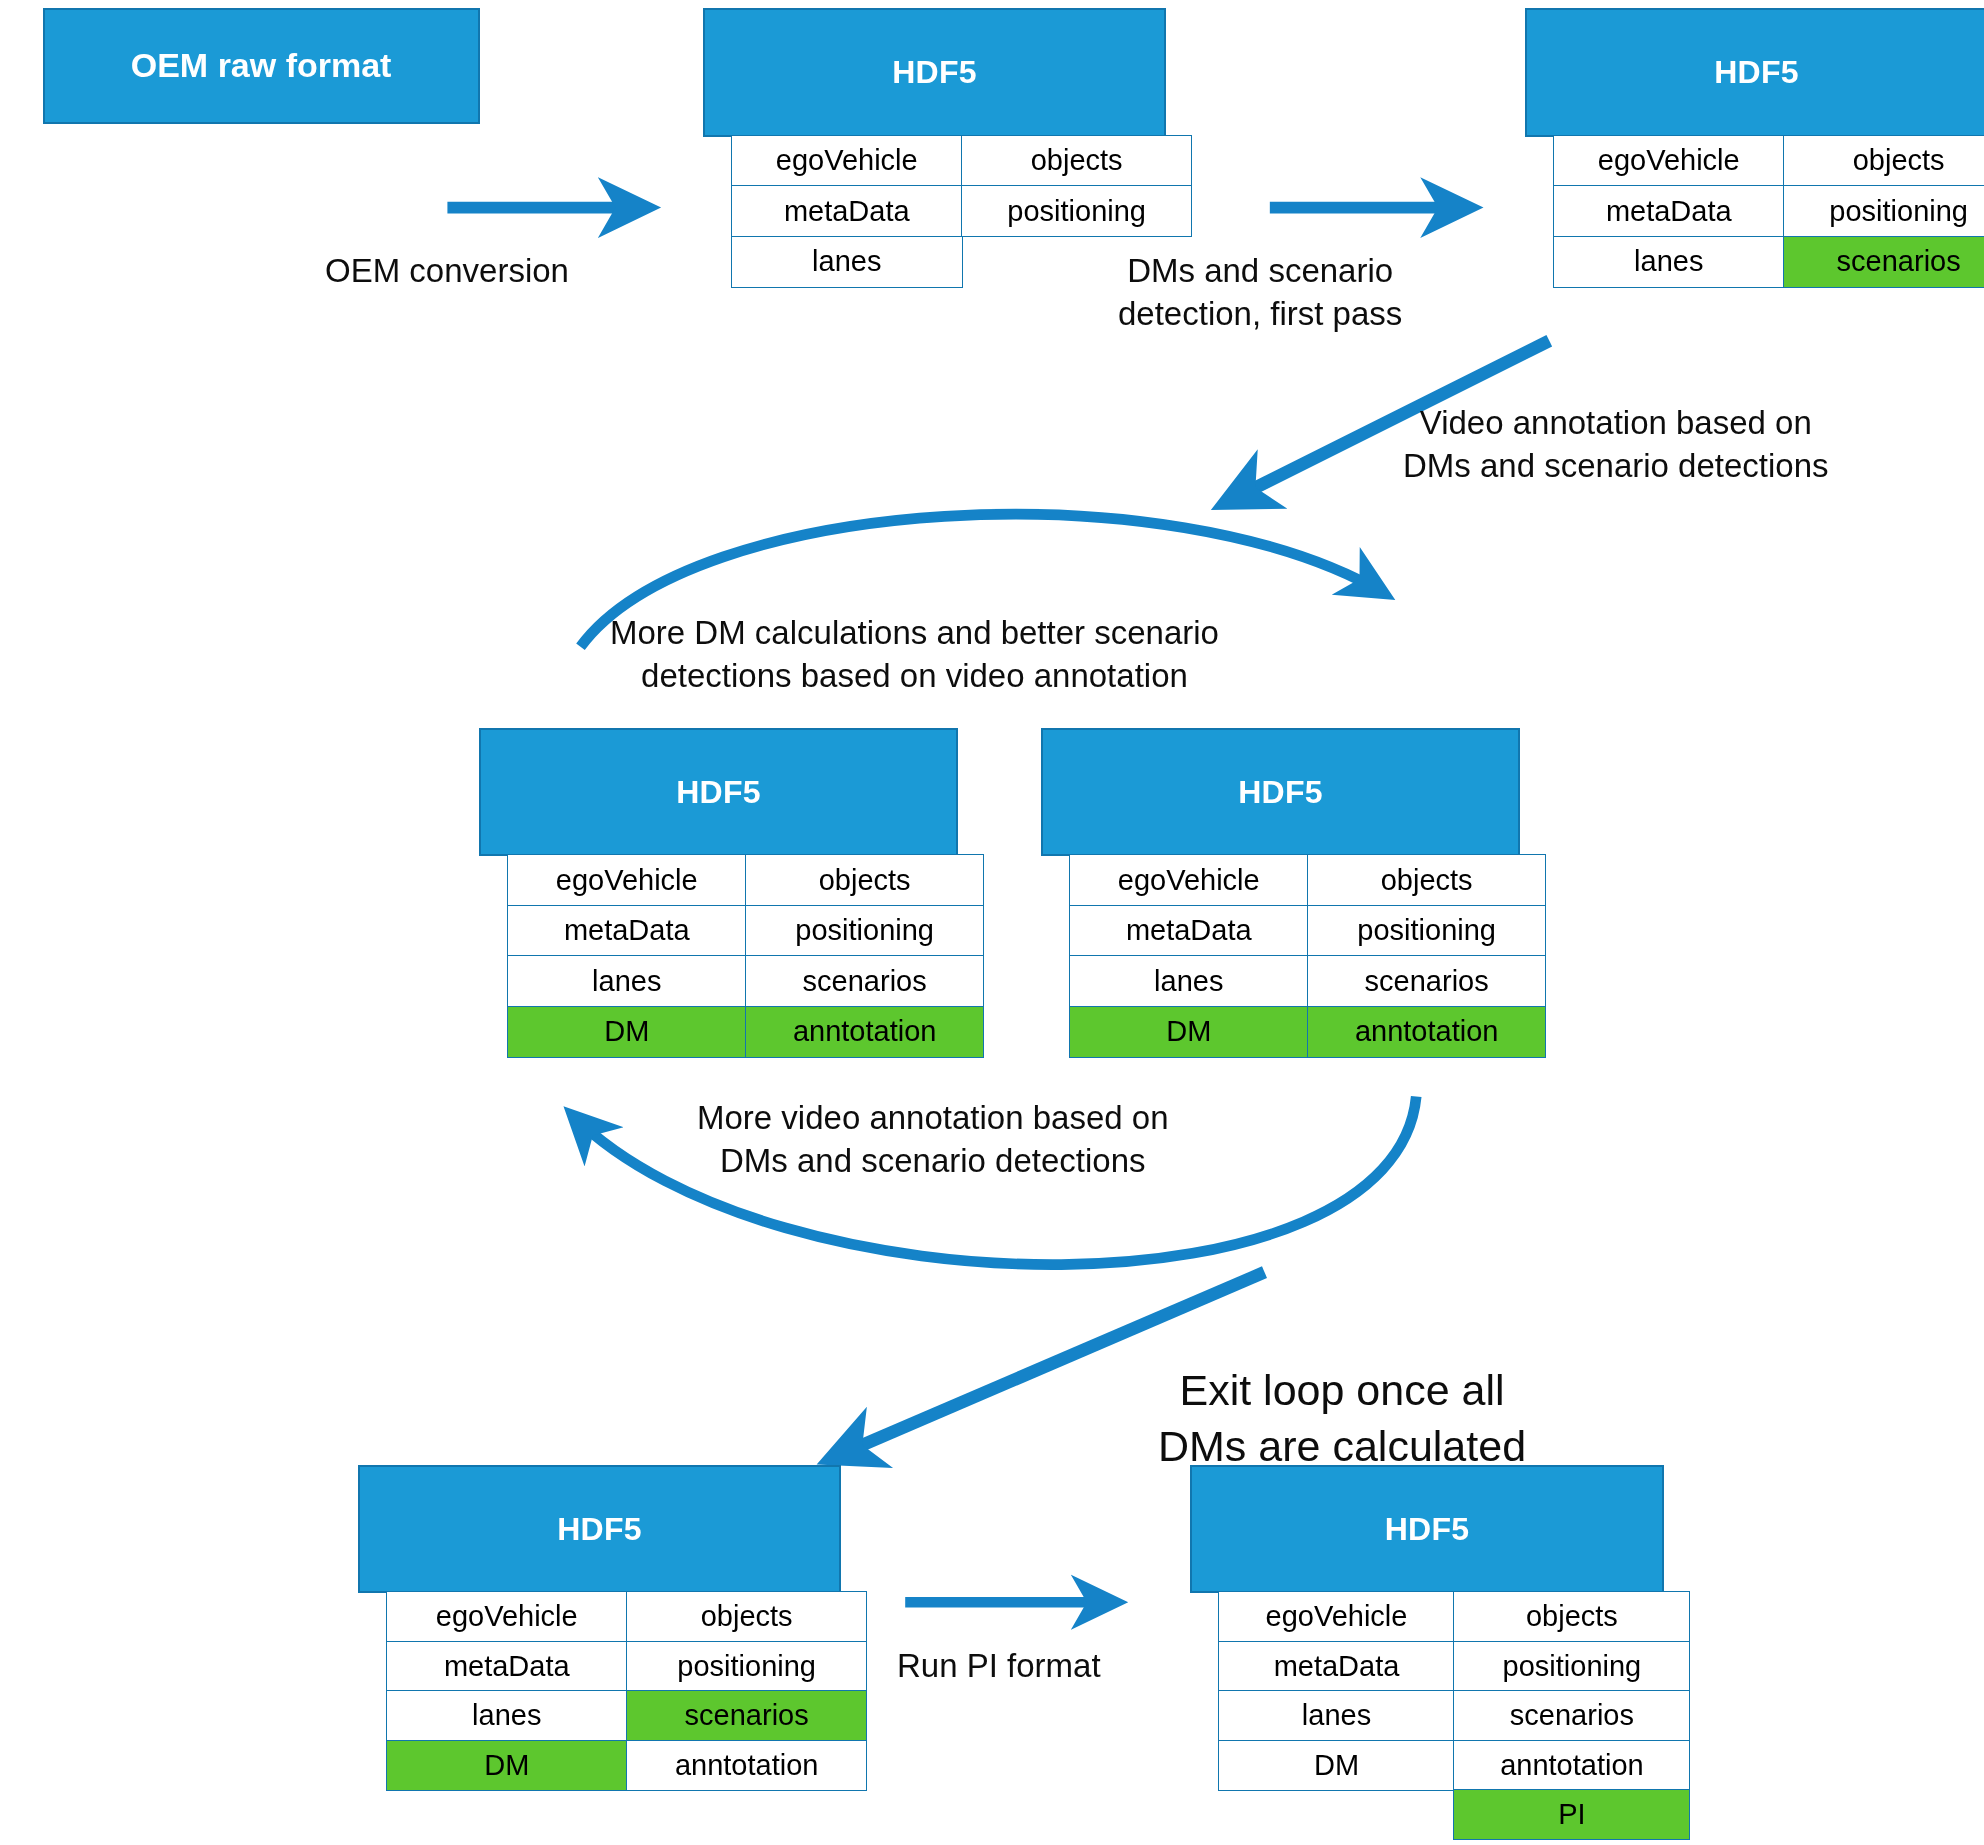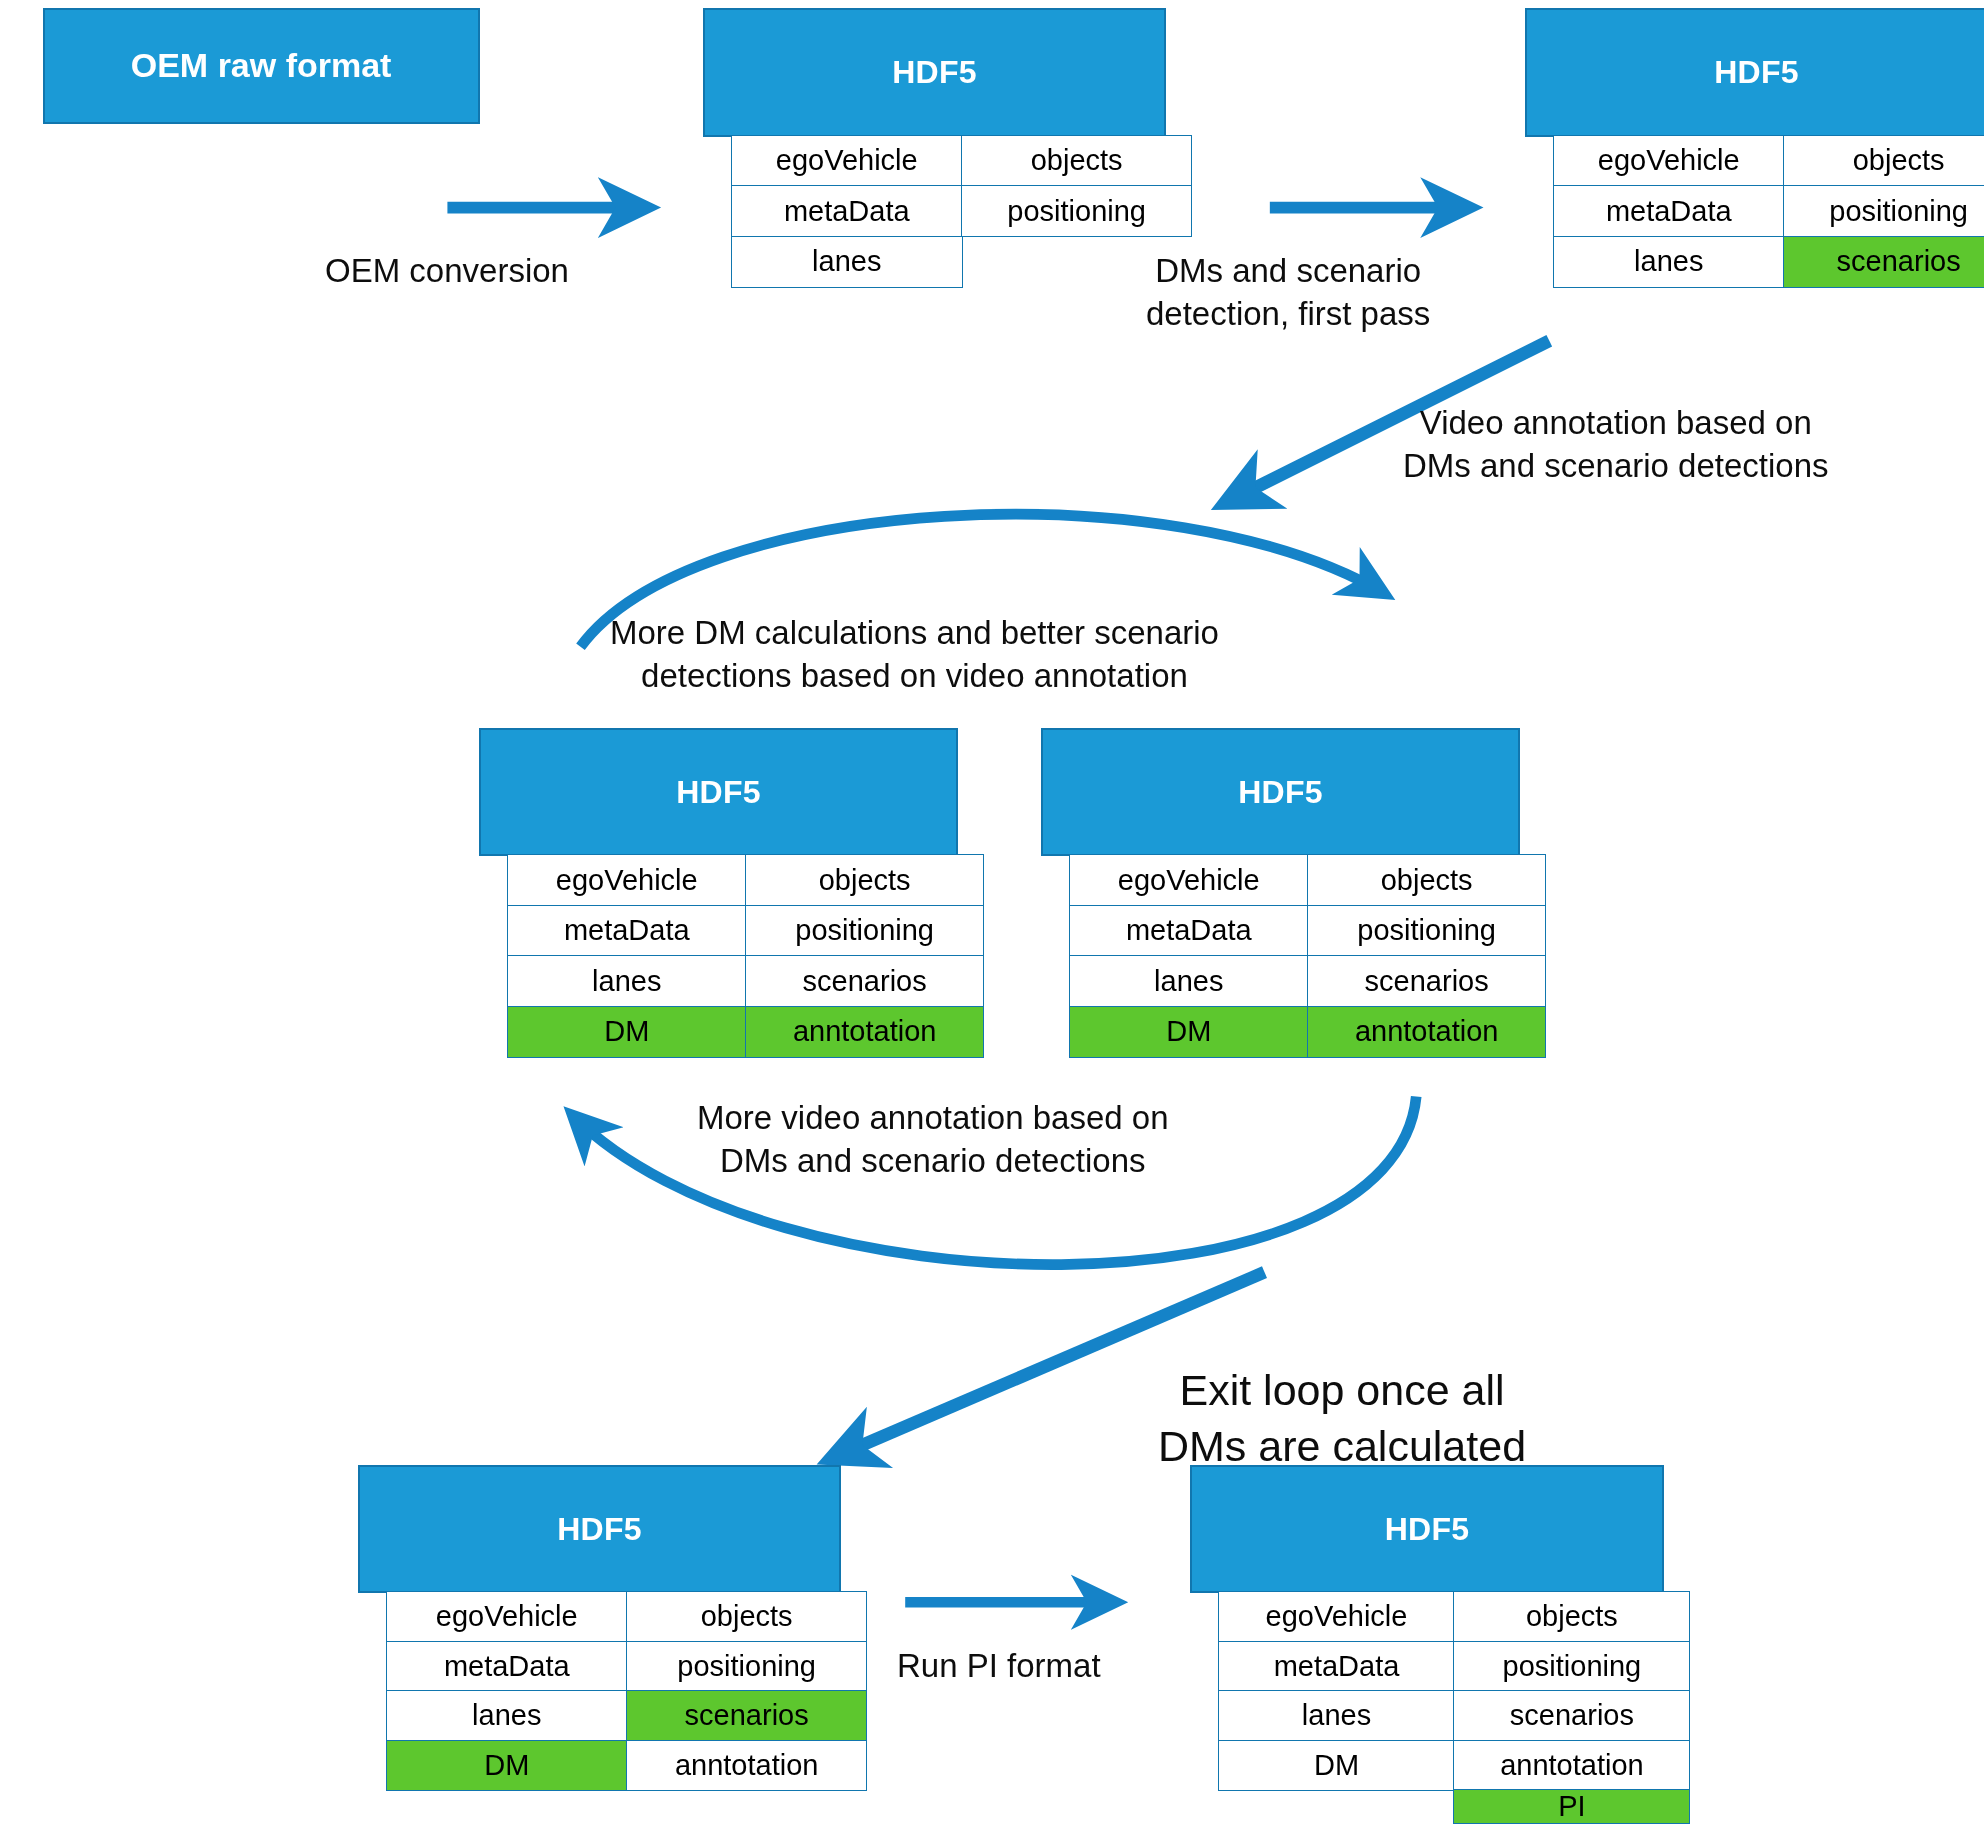--- a/index.html
+++ b/index.html
@@ -242,28 +242,28 @@
       <div class="row">
         <div class="cell left" style="width:50%;height:51px;font-size:29px;">lanes</div>
         <div class="cell" style="width:50%;height:51px;font-size:29px;">scenarios</div>
       </div>
       <div class="row">
         <div class="cell left" style="width:50%;height:51px;font-size:29px;">DM</div>
         <div class="cell" style="width:50%;height:51px;font-size:29px;">anntotation</div>
       </div>
       <div class="row">
         <div class="cell left empty" style="width:50%;height:51px;"></div>
-        <div class="cell green" style="width:50%;height:35px;font-size:29px;">PI</div>
+        <div class="cell green" style="width:50%;height:51px;font-size:29px;">PI</div>
       </div>
     </div>
   </div>
 
   <div class="label" style="left:325px; top:250px; font-size:33px;">OEM conversion</div>
 
-  <div class="label" style="left:1118px; top:250px; font-size:33px;margin-left:28px;">DMs and scenario
+  <div class="label" style="left:1118px; top:250px; font-size:33px;">DMs and scenario
 detection, first pass</div>
 
   <div class="label" style="left:1403px; top:402px; font-size:33px;">Video annotation based on
 DMs and scenario detections</div>
 
   <div class="label" style="left:610px; top:612px; font-size:33px;">More DM calculations and better scenario
 detections based on video annotation</div>
 
   <div class="label" style="left:697px; top:1097px; font-size:33px;">More video annotation based on
 DMs and scenario detections</div>

